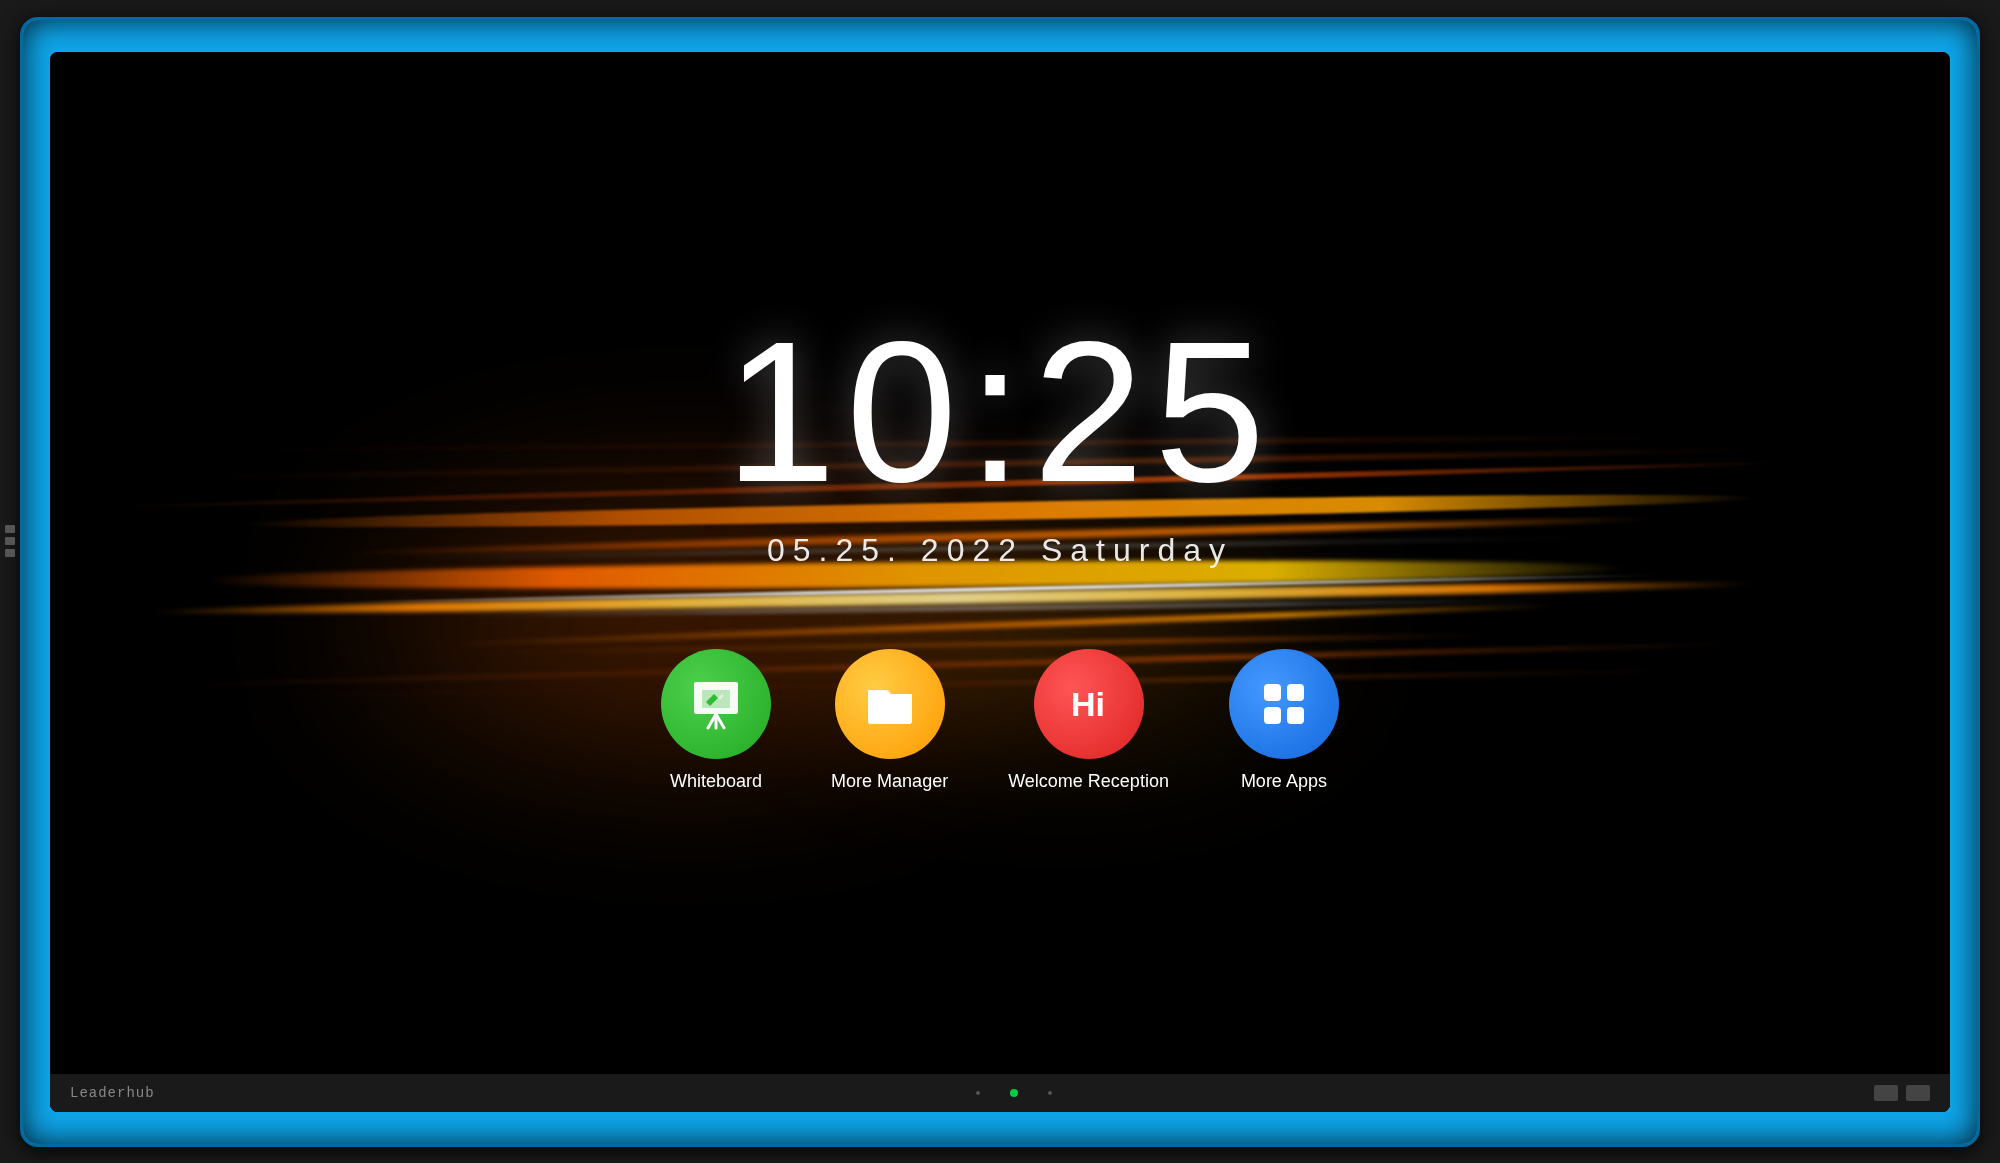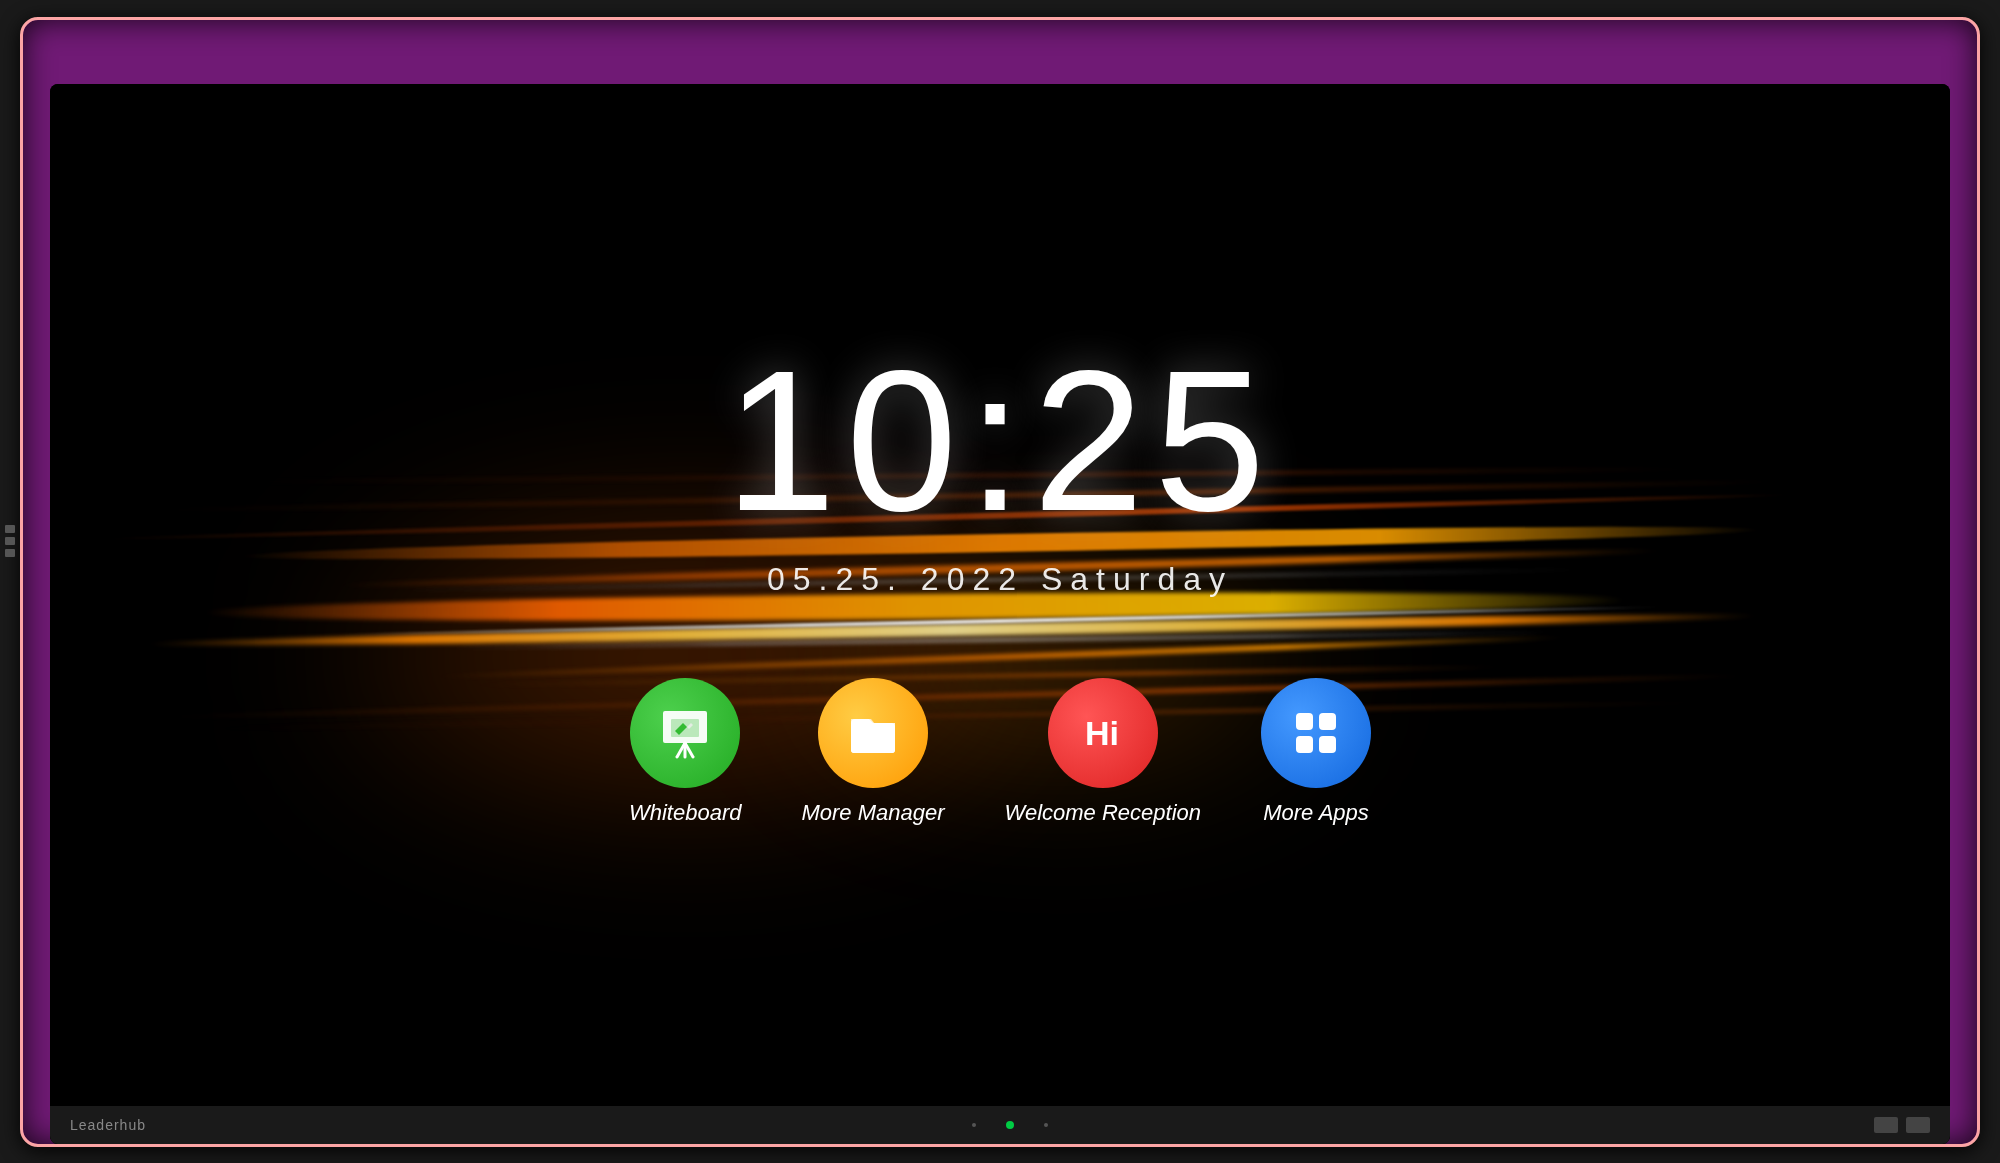--- a/index.html
+++ b/index.html
@@ -11,27 +11,27 @@
       display: flex;
       align-items: center;
       justify-content: center;
       font-family: 'Arial', sans-serif;
       overflow: hidden;
     }
 
     .monitor-outer {
       width: 1960px;
       height: 1130px;
-      background: #701a75;
+      background: #0ea5e9;
       border-radius: 18px;
-      border: 3px solid #fca5a5;
-      display: flex;
-      flex-direction: column;
-      align-items: center;
-      justify-content: flex-end;
+      border: 3px solid #0369a1;
+      display: flex;
+      flex-direction: column;
+      align-items: center;
+      justify-content: center;
       position: relative;
       box-shadow: inset 0 0 30px rgba(0,0,0,0.8), 0 4px 20px rgba(0,0,0,0.9);
     }
 
     .monitor-bezel {
       width: 1900px;
       height: 1060px;
       background: #000;
       border-radius: 8px;
       position: relative;
@@ -152,25 +152,24 @@
       position: relative;
     }
 
     .app-icon svg {
       width: 60px;
       height: 60px;
     }
 
     .app-label {
       color: #fff;
-      font-size: 22px;
+      font-size: 18px;
       font-weight: 400;
       text-align: center;
       white-space: nowrap;
-      font-style: italic;
     }
 
     
     .icon-whiteboard { background: radial-gradient(circle at 35% 35%, #4dd04d, #22aa22); }
     .icon-multiscreen { background: radial-gradient(circle at 35% 35%, #44ccee, #1199cc); }
     .icon-filemanager { background: radial-gradient(circle at 35% 35%, #ffcc44, #ff9900); }
     .icon-welcome { background: radial-gradient(circle at 35% 35%, #ff5555, #dd2222); }
     .icon-moreapps { background: radial-gradient(circle at 35% 35%, #4499ff, #1166dd); }
 
     
@@ -178,20 +177,21 @@
       position: absolute;
       bottom: 0;
       left: 0;
       right: 0;
       height: 38px;
       background: #1a1a1a;
       display: flex;
       align-items: center;
       justify-content: space-between;
       padding: 8px 20px;
+      font-family: Liberation Mono, monospace;
     }
 
     .brand-label {
       color: #888;
       font-size: 14px;
       letter-spacing: 1px;
     }
 
     .bottom-center-dots {
       display: flex;

